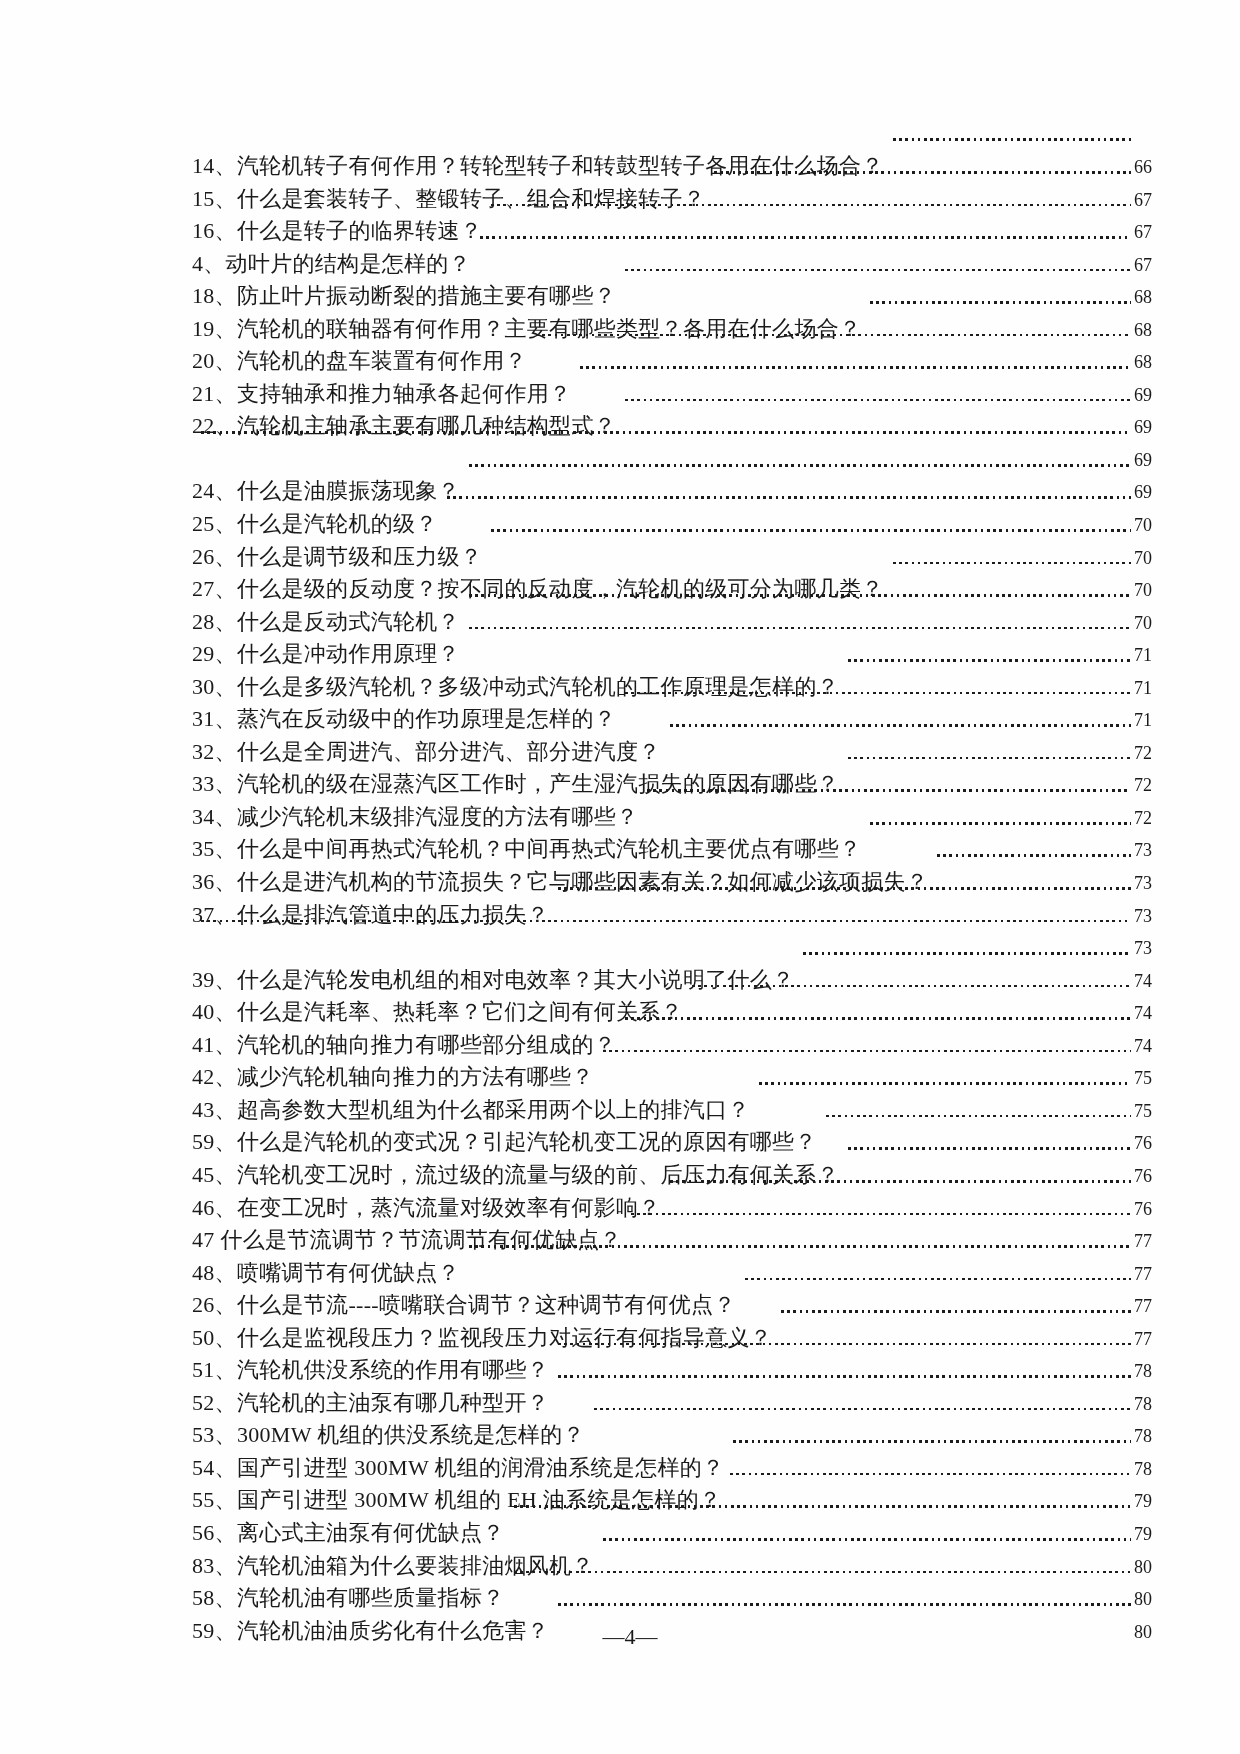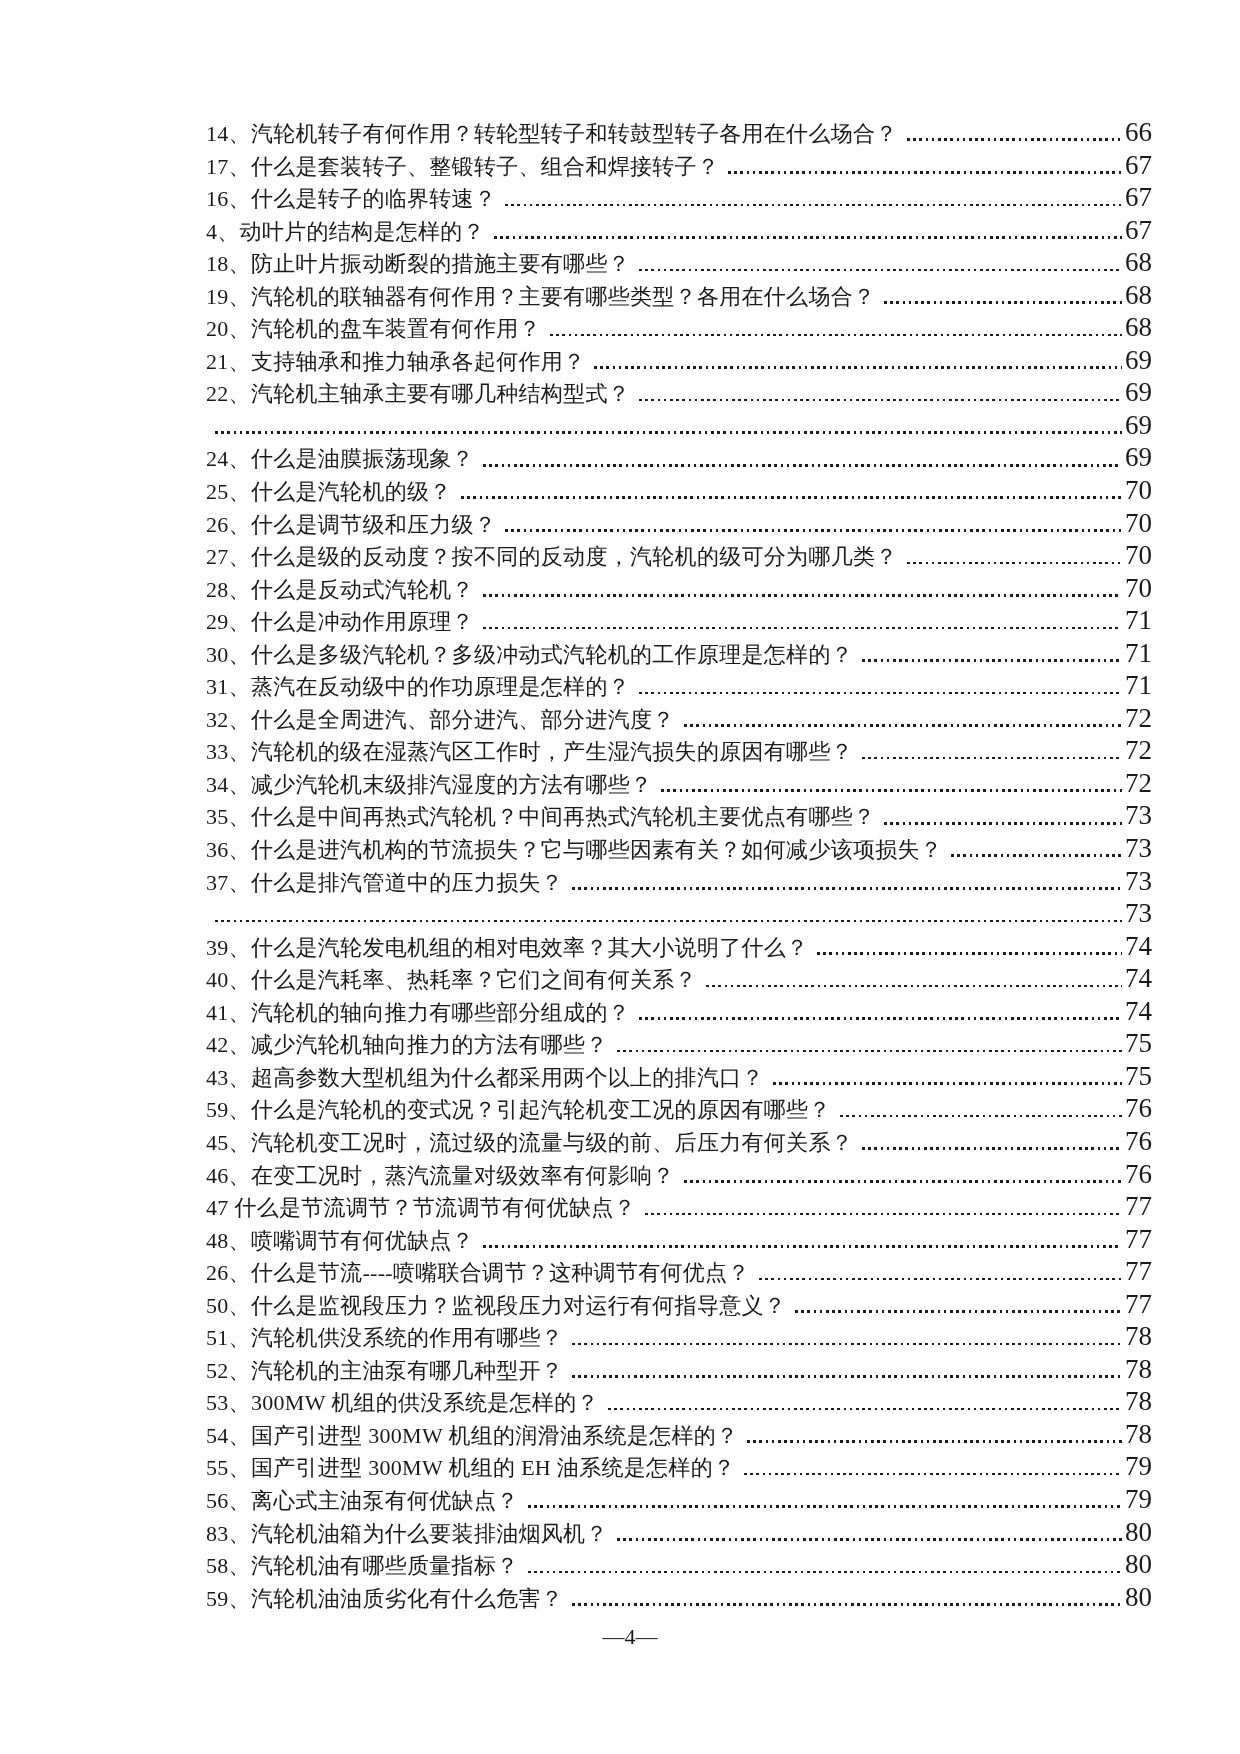--- a/index.html
+++ b/index.html
@@ -15,21 +15,21 @@
     color: #1a1a1a;
     overflow: hidden;
   }
   .page {
     position: absolute;
     inset: 0;
     background: #fefefe;
   }
   .toc {
     position: absolute;
-    left: 206px;
+    left: 192px;
     right: 88px;
     top: 116px;
   }
   .row {
     display: flex;
     align-items: baseline;
     height: 32.55px;
     font-size: 22px;
     line-height: 32.55px;
     white-space: nowrap;
@@ -40,21 +40,22 @@
   }
   .row .leader {
     flex: 1 1 auto;
     align-self: flex-end;
     height: 2.6px;
     margin: 0 3px 7.5px 9px;
     background: repeating-linear-gradient(to right, #1c1c1c 0 2.6px, transparent 2.6px 6.2px);
   }
   .row .pg {
     flex: 0 0 auto;
-    font-size: 27px;
+    font-size: 18px;
+    margin-top: 35px;
   }
   .footer {
     position: absolute;
     top: 1622px;
     left: 0;
     width: 1260px;
     text-align: center;
     font-size: 22px;
     line-height: 30px;
   }
@@ -64,21 +65,21 @@
 
 <div class="page">
   <div class="toc">
   <div class="row">
     <span class="t">14、汽轮机转子有何作用？转轮型转子和转鼓型转子各用在什么场合？</span>
     <span class="leader"></span>
     <span class="pg">66</span>
   </div>
 
   <div class="row">
-    <span class="t">17、什么是套装转子、整锻转子、组合和焊接转子？</span>
+    <span class="t">15、什么是套装转子、整锻转子、组合和焊接转子？</span>
     <span class="leader"></span>
     <span class="pg">67</span>
   </div>
 
   <div class="row">
     <span class="t">16、什么是转子的临界转速？</span>
     <span class="leader"></span>
     <span class="pg">67</span>
   </div>
 

